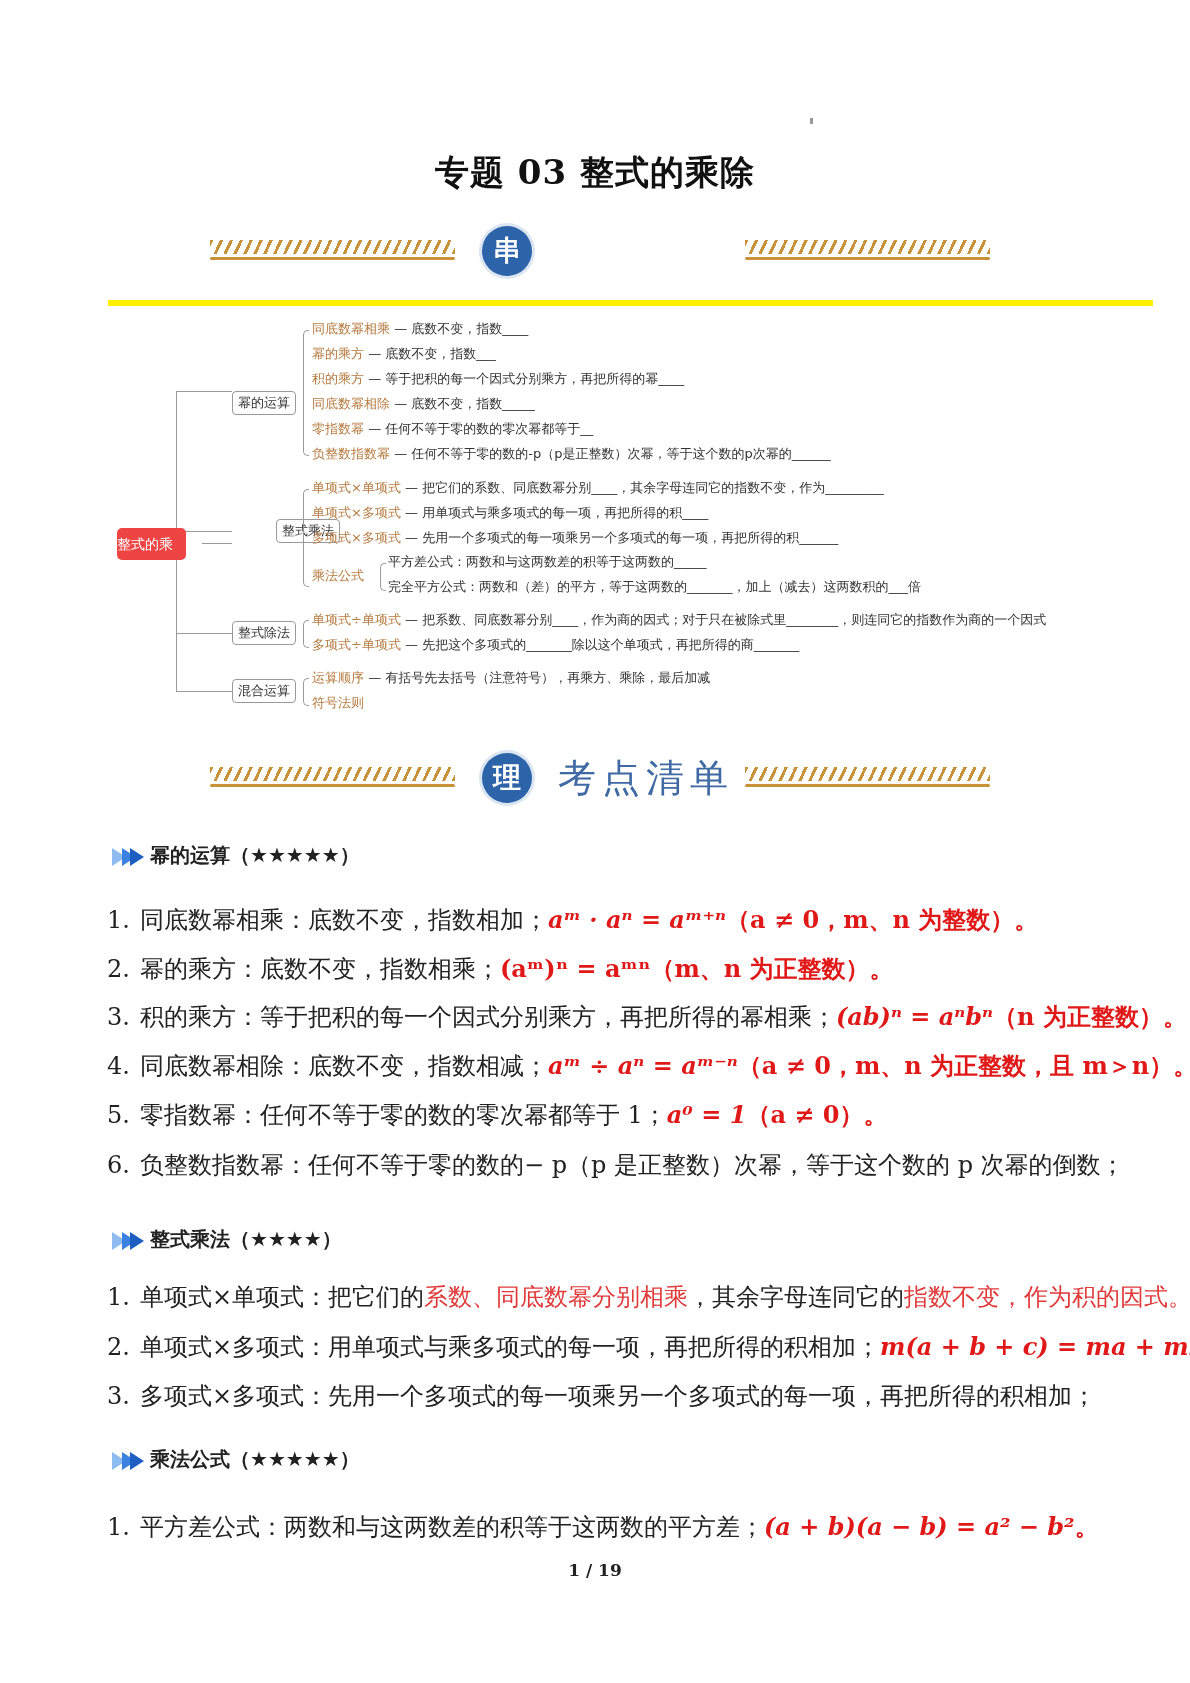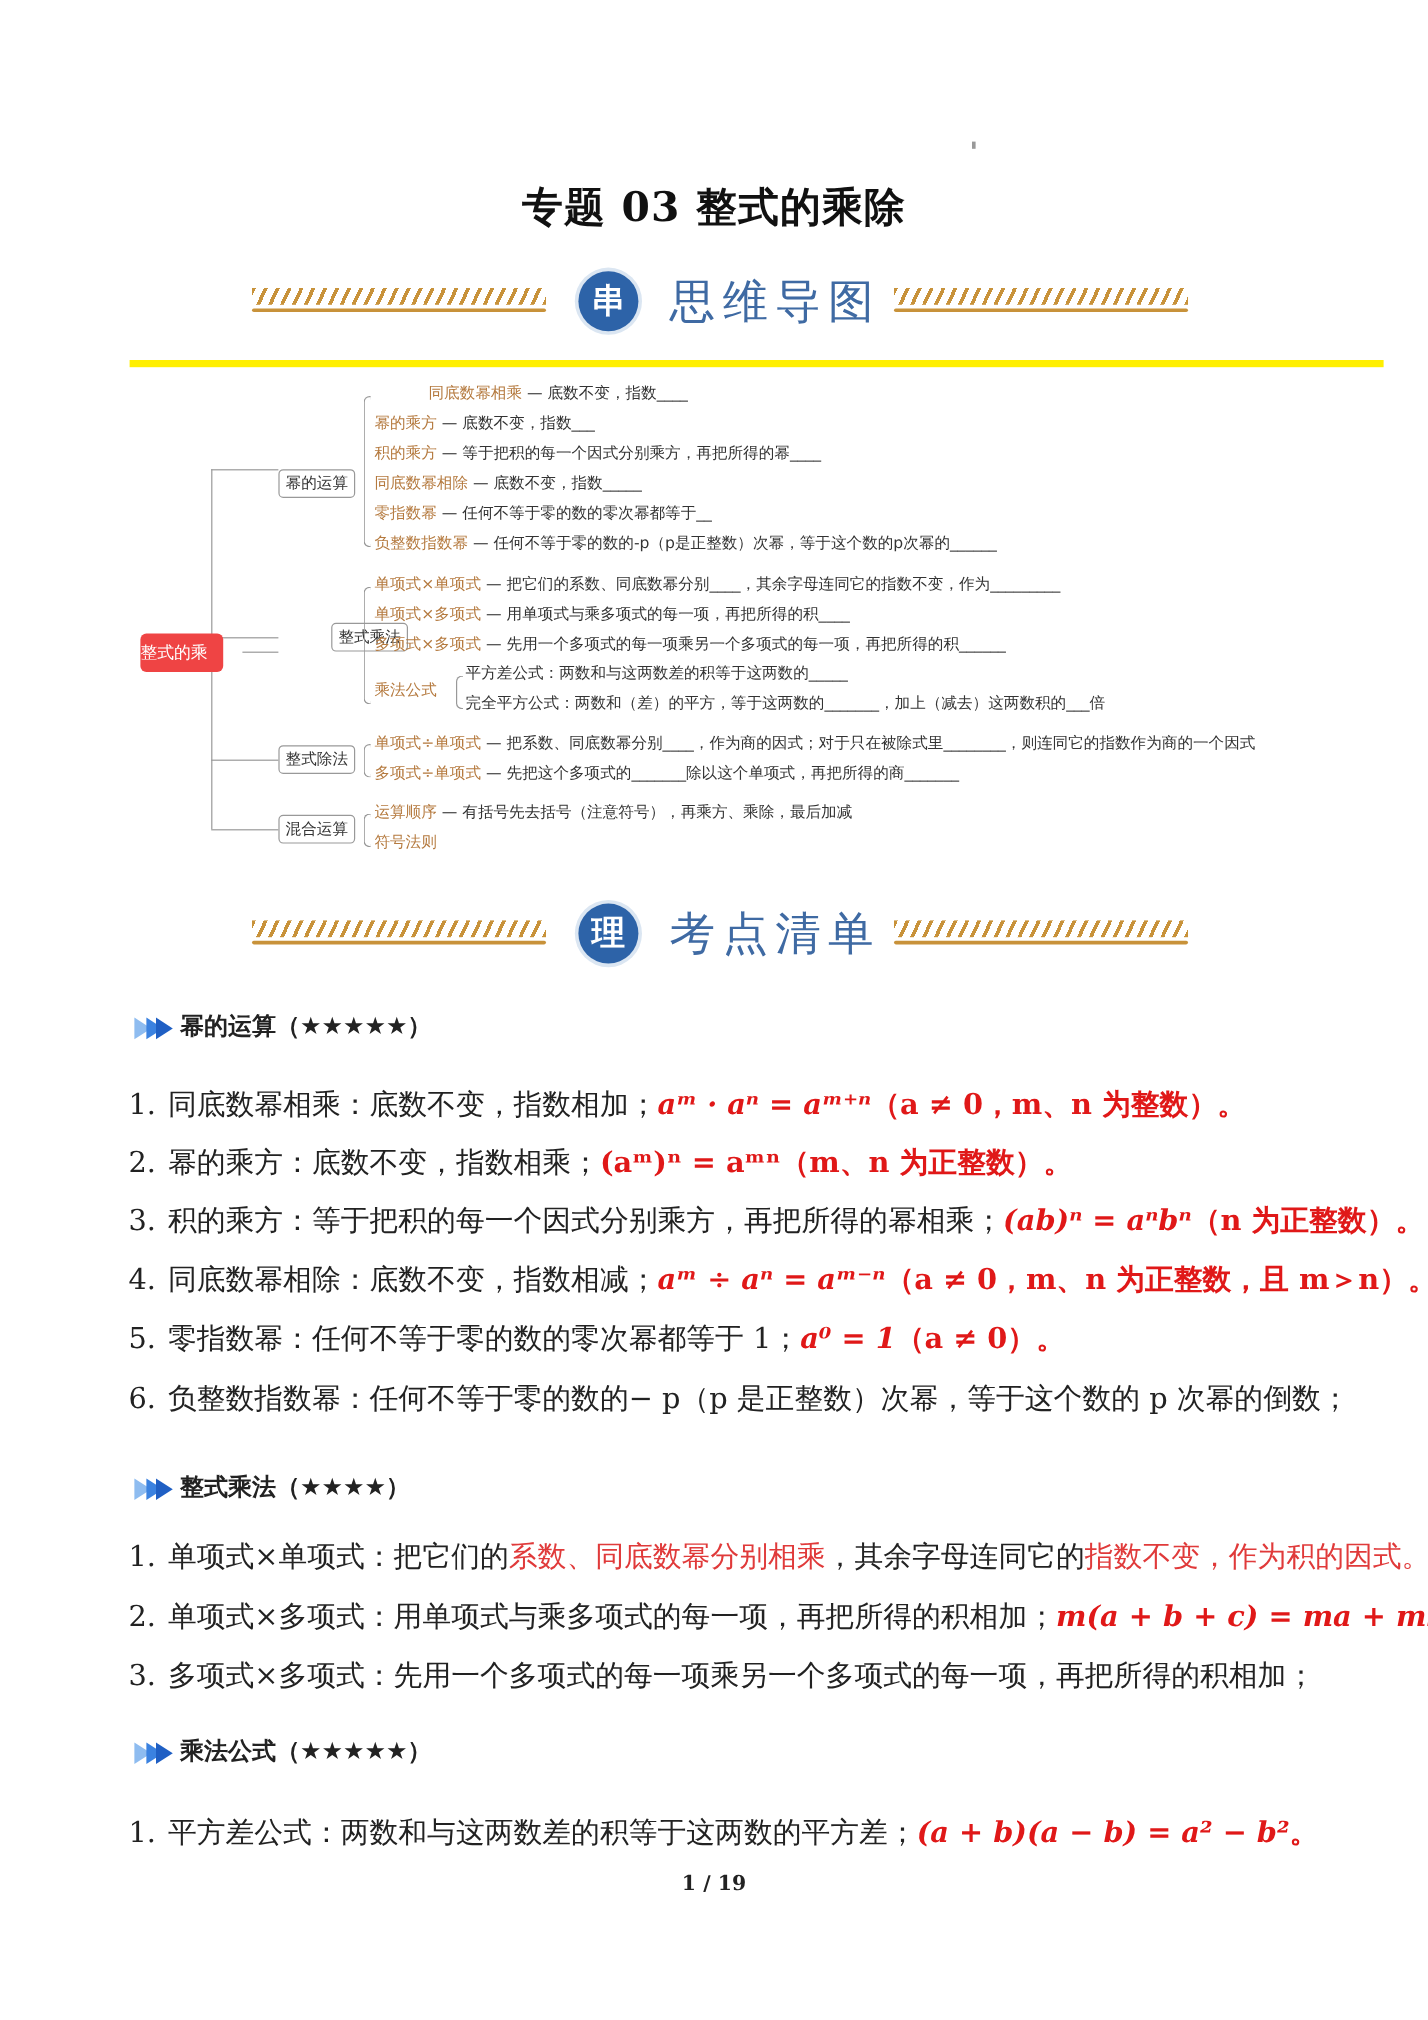--- a/index.html
+++ b/index.html
@@ -49,42 +49,41 @@
 
 <div class="abs tiny-mark"></div>
 <div class="abs title">专题 03  整式的乘除</div>
 
 <div class="abs banner" style="top:218px;">
   <div class="stripes" style="left:210px;">
       <div class="hatch"></div>
       <div class="line"></div>
     </div>
   <div class="badge-circle" style="left:482px;">串</div>
-  <div class="banner-text" style="left:558px;">思维导图</div>
   <div class="stripes" style="left:745px;">
       <div class="hatch"></div>
       <div class="line"></div>
     </div>
 </div>
 
 <div class="abs yellow-bar"></div>
 
 <div class="mm">
 
   <div class="abs vline" style="left:176px; top:391px; height:300px;"></div>
   <div class="abs hline" style="left:176px; top:391px; width:56px;"></div>
   <div class="abs hline" style="left:176px; top:531px; width:56px;"></div>
   <div class="abs hline" style="left:176px; top:633px; width:56px;"></div>
   <div class="abs hline" style="left:176px; top:691px; width:56px;"></div>
   <div class="abs hline" style="left:202px; top:543px; width:30px;"></div>
   <div class="abs root">整式的乘除</div>
 
   <div class="abs node" style="left:232px; top:379px;margin-top:12px;">幂的运算</div>
   <div class="abs brace" style="left:303px; top:330px; height:124px;"></div>
-  <div class="abs leaf" style="left:312px; top:320px;margin-left:45px;"><span class="k">同底数幂相乘</span><span class="d"> — 底数不变，指数____</span></div>
+  <div class="abs leaf" style="left:312px; top:320px;"><span class="k">同底数幂相乘</span><span class="d"> — 底数不变，指数____</span></div>
   <div class="abs leaf" style="left:312px; top:345px;"><span class="k">幂的乘方</span><span class="d"> — 底数不变，指数___</span></div>
   <div class="abs leaf" style="left:312px; top:370px;"><span class="k">积的乘方</span><span class="d"> — 等于把积的每一个因式分别乘方，再把所得的幂____</span></div>
   <div class="abs leaf" style="left:312px; top:395px;"><span class="k">同底数幂相除</span><span class="d"> — 底数不变，指数_____</span></div>
   <div class="abs leaf" style="left:312px; top:420px;"><span class="k">零指数幂</span><span class="d"> — 任何不等于零的数的零次幂都等于__</span></div>
   <div class="abs leaf" style="left:312px; top:445px;"><span class="k">负整数指数幂</span><span class="d"> — 任何不等于零的数的-p（p是正整数）次幂，等于这个数的p次幂的______</span></div>
 
   <div class="abs node" style="left:232px; top:519px;margin-left:44px;">整式乘法</div>
   <div class="abs brace" style="left:303px; top:489px; height:96px;"></div>
   <div class="abs leaf" style="left:312px; top:479px;"><span class="k">单项式×单项式</span><span class="d"> — 把它们的系数、同底数幂分别____，其余字母连同它的指数不变，作为_________</span></div>
   <div class="abs leaf" style="left:312px; top:504px;"><span class="k">单项式×多项式</span><span class="d"> — 用单项式与乘多项式的每一项，再把所得的积____</span></div>

